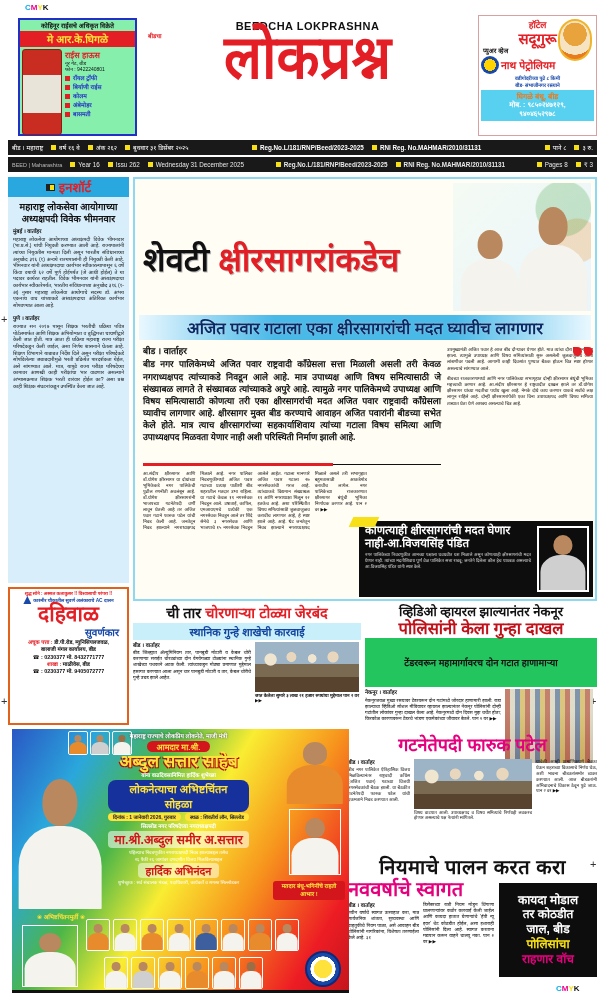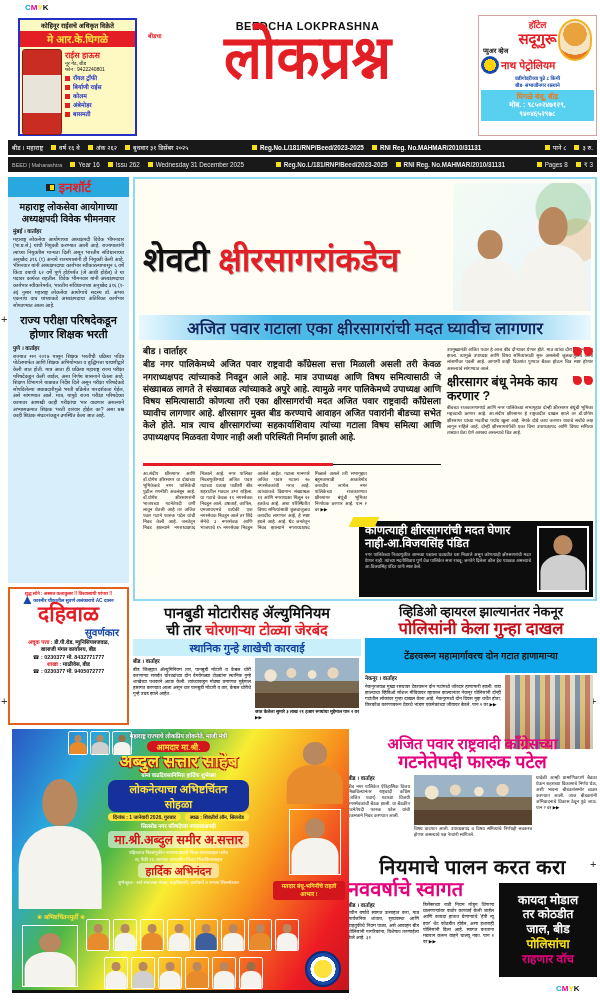--- a/index.html
+++ b/index.html
@@ -33,21 +33,21 @@
       radial-gradient(circle at 35% 30%, #e8d7bd 0 6%, transparent 7%),
       radial-gradient(circle at 55% 33%, #f0e6d0 0 6%, transparent 7%),
       radial-gradient(circle at 75% 30%, #e8d7bd 0 6%, transparent 7%),
       linear-gradient(180deg,#9db3c6 0 45%,#7a6a52 45% 70%,#58442e 70% 100%);}
 
   .cmyk{font-size:8px;font-weight:bold;letter-spacing:0;}
   .cmyk .c{color:#00aeef}.cmyk .m{color:#ec008c}.cmyk .y{color:#f7e017}.cmyk .k{color:#111}
   .crop{position:absolute;font-size:11px;color:#333;}
 
   
-  .ad-rice{left:18px;top:18px;width:119px;height:118px;border:2px solid #2330c8;background:#fef9c3;font-size:6px;}
+  .ad-rice{left:18px;top:18px;width:119px;height:118px;border:2px solid #2330c8;background:#86efac;font-size:6px;}
   .ad-rice .hdr{font-weight:bold;font-size:6.5px;text-align:center;padding:1px 0;}
   .ad-rice .nm{background:#e31e24;color:#ffe23c;font-weight:bold;font-size:10.5px;text-align:center;padding:1px 0;}
   .ad-rice .row{display:flex;padding:2px;}
   .ad-rice .bag{width:40px;height:86px;flex:none;background:linear-gradient(180deg,#c92c20 0 30%,#e8e4da 30% 75%,#c92c20 75%);
         border:1px solid #8a1d14;border-radius:3px;margin-right:3px;}
   .ad-rice .shop{color:#e31e24;font-weight:bold;font-size:8px;}
   .ad-rice li{list-style:none;color:#2330c8;font-weight:bold;font-size:6px;line-height:1.5;display:flex;align-items:center;}
   .ad-rice ul{margin:2px 0 0;padding:0;}
 
   .mast{left:140px;top:20px;width:335px;height:116px;text-align:center;}
@@ -139,21 +139,21 @@
   .art-crime .strip{margin-top:1px;background:#c9f0fa;color:#1446a0;font-weight:bold;font-size:11px;text-align:center;padding:1px 0;}
   .art-crime .row{display:flex;gap:4px;margin-top:2px;}
   .art-crime .txt{width:118px;font-size:4.7px;}
   .art-crime .imgwrap{width:104px;}
   .art-crime .img{width:104px;height:50px;}
   .art-crime .cap{font-size:4.6px;font-weight:bold;margin-top:1px;line-height:1.25;}
 
   .art-video{left:365px;top:605px;width:232px;height:126px;}
   .art-video .h1{font-weight:bold;font-size:13px;text-align:center;line-height:1.1;}
   .art-video .h2{font-weight:bold;font-size:16.5px;text-align:center;color:#c0111a;line-height:1.1;}
-  .art-video .strip{margin-top:1px;background:#0ea5e9;font-weight:bold;font-size:9.5px;text-align:center;padding:11px 0;}
+  .art-video .strip{margin-top:1px;background:#22c55e;font-weight:bold;font-size:9.5px;text-align:center;padding:18px 0;}
   .art-video .row{display:flex;gap:4px;margin-top:2px;}
   .art-video .txt{width:136px;font-size:4.7px;}
   .art-video .img{width:88px;height:74px;flex:none;}
 
   
   .art-patel{left:348px;top:736px;width:249px;height:117px;}
   .art-patel .h1{color:#e5007e;font-weight:bold;font-size:15px;text-align:center;line-height:1.1;}
   .art-patel .h2{color:#e5007e;font-weight:bold;font-size:18px;text-align:center;line-height:1.1;}
   .art-patel .row{display:flex;gap:4px;margin-top:3px;}
   .art-patel .c1{width:62px;font-size:4.5px;}
@@ -352,21 +352,20 @@
     <div class="sb-head">
       <span class="ic"></span>
       <span class="t">इनशॉर्ट</span>
     </div>
     <div class="sb-art">
       <div class="ttl ttl1">महाराष्ट्र लोकसेवा आयोगाच्या अध्यक्षपदी विवेक भीमनवार</div>
       <div class="dateline">मुंबई । वार्ताहर</div>
       <div class="tiny jtext">महाराष्ट्र लोकसेवा आयोगाच्या अध्यक्षपदी विवेक भीमनवार (भा.प्र.से.) यांची नियुक्ती करण्यात आली आहे. राज्यपालांनी त्यांच्या नियुक्तीस मान्यता दिली असून भारतीय संविधानाच्या अनुच्छेद ३१६ (१) अन्वये राज्यपालांनी ही नियुक्ती केली आहे. भीमनवार यांनी अध्यक्षपदाचा कार्यभार स्वीकारल्यापासून ६ वर्षे किंवा वयाची ६२ वर्षे पूर्ण होईपर्यंत (जे आधी होईल) ते या पदावर कार्यरत राहतील. विवेक भीमनवार यांनी अध्यक्षपदाचा कार्यभार स्वीकारेपर्यंत, भारतीय संविधानाच्या अनुच्छेद ३१६ (१-अ) नुसार महाराष्ट्र लोकसेवा आयोगाचे सदस्य डॉ. अभय एकनाथ वाघ यांच्याकडे अध्यक्षपदाचा अतिरिक्त कार्यभार सोपवण्यात आला आहे.</div>
     </div>
     <div class="sb-art">
-      <div class="ttl ttl2">राज्य परीक्षा परिषदेकडून होणार शिक्षक भरती</div>
       <div class="dateline">पुणे । वार्ताहर</div>
       <div class="tiny jtext">राज्यात सन २०१७ पासून शिक्षक भरतीची प्रक्रिया पवित्र पोर्टलमार्फत आणि शिक्षक अभियोग्यता व बुद्धिमत्ता चाचणीद्वारे केली जात होती. मात्र आता ही प्रक्रिया महाराष्ट्र राज्य परीक्षा परिषदेकडून केली जाईल, असा निर्णय शासनाने घेतला आहे. शिक्षण विभागाने याबाबत निर्देश दिले असून परीक्षा परिषदेकडे सोपविलेल्या जबाबदारीमुळे भरती प्रक्रियेत पारदर्शकता येईल, असे सांगण्यात आले. मात्र, यापुढे राज्य परीक्षा परिषदेच्या कामावर आणखी काही परीक्षांचा भार वाढणार असल्याने अभ्यासक्रमात शिक्षक भरती वारंवार होईल का? असा प्रश्न काही शिक्षक संघटनांकडून उपस्थित केला जात आहे.</div>
     </div>
   </div>
 
   <div class="abs ad-dahiwal">
     <div class="t1">शुद्ध सोने : अस्सल कलाकुसर !! विश्वासाची परंपरा !!</div>
     <div class="t2">
         <span class="logo"></span>
         <span>काश्मीर चौकातील सुवर्ण अलंकाराचे AC दालन</span>
@@ -399,38 +398,30 @@
       <span>आ.संदीप क्षीरसागर आणि डॉ.योगेश क्षीरसागर या दोघांच्या भूमिकेकडे नगर पालिकेची पुढील रणनीती अवलंबून आहे. डॉ.योगेश क्षीरसागरांनी भाजपच्या गटनेतेपदी वर्णी लावून घेतली आहे तर अजित पवार गटाने फारुक पटेल यांची निवड केली आहे. जनतेतून निवड झाल्याने नगराध्यक्षपद मिळाले आहे.</span> <span>नगर पालिका निवडणुकीमध्ये अजित पवार गटाच्या प्रत्यक्ष पाठीशी बीड शहरातील मतदार उभा राहिला. या गटाचे केवळ ११ नगरसेवक निवडून आले. उषाताई, कापिल, एमआयएमचे प्रत्येकी एक नगरसेवक निवडून आले तर शिंदे सेनेचे ३ नगरसेवक आणि भाजपाचे १५ नगरसेवक निवडून आलेले आहेत.</span> <span>गटाला मानणारे अजित पवार गटाला २७ नगरसेवकांची गरज आहे. त्यांच्याकडे विद्यमान संख्याबळ ११ आणि नगराध्यक्षा मिळून १२ इतकेच आहे. अशा परिस्थितीत विषय समित्यांसाठी जुळवाजुळव करावीच लागणार आहे, हे स्पष्ट झाले आहे.</span> <span>आहे. थेट जनतेतून निवड झाल्याने नगराध्यक्षपद मिळाले असले तरी सभागृहात बहुमतासाठी आकडेमोड करावीच लागेल. नगर पालिकेच्या राजकारणात क्षीरसागर बंधूंची भूमिका निर्णायक ठरणार आहे.  पान २ वर ▶▶</span>
     </div>
     <div class="quotes">
       <div class="q-head">
         <span class="qmark">
             <i></i>
             <i></i>
           </span>
       </div>
       <div class="q-body">उपमुख्यमंत्री अजित पवार हे आज बीड दौऱ्यावर येणार होते. मात्र त्यांचा दौरा अचानक रद्द झाला. त्यामुळे उपाध्यक्ष आणि विषय समित्यांसाठी सुरू असलेली जुळवाजुळव आता लांबणीवर पडली आहे. आगामी काही दिवसांत पुण्यात बैठक होऊन चित्र स्पष्ट होणार असल्याचे सांगण्यात आले.</div>
-      <div class="q-head">
-        <span>क्षीरसागर बंधू नेमके काय करणार ?</span>
-        <span class="qmark">
-            <i></i>
-            <i></i>
-          </span>
-      </div>
       <div class="q-body">बीडच्या राजकारणामध्ये आणि नगर पालिकेच्या सभागृहात दोन्ही क्षीरसागर बंधूंची भूमिका महत्त्वाची ठरणार आहे. आ.संदीप क्षीरसागर हे राष्ट्रवादीत दाखल झाले तर डॉ.योगेश क्षीरसागर यांच्या मदतीचा पर्याय खुला आहे. नेमके दोघे काय करणार याकडे सर्वांचे लक्ष लागून राहिले आहे. दोन्ही क्षीरसागरांपैकी एका विना उपाध्यक्षपद आणि विषय समित्या ताब्यात घेता येणे अशक्य असल्याचे चित्र आहे.</div>
     </div>
     <div class="pandit">
       <div class="pt">कोणत्याही क्षीरसागरांची मदत घेणार नाही-आ.विजयसिंह पंडित</div>
       <div class="pb">नगर पालिकेच्या निवडणुकीत आमच्या पक्षाला घवघवीत यश मिळाले असून कोणत्याही क्षीरसागरांची मदत घेणार नाही. त्यांच्या मदतीशिवाय पूर्ण वेळ पालिकेत सत्ता राबवू; जनतेने दिलेला कौल हेच पाठबळ असल्याचे आ.विजयसिंह पंडित यांनी स्पष्ट केले.</div>
       <div class="pimg ph grey"></div>
     </div>
   </div>
 
   <div class="abs art-crime">
-    <div class="h">पानबुडी मोटारीसह ॲल्युमिनियम</div>
     <div class="h"><span>ची तार </span><span class="red">चोरणाऱ्या टोळ्या जेरबंद</span></div>
     <div class="strip">स्थानिक गुन्हे शाखेची कारवाई</div>
     <div class="row">
       <div class="txt jtext">
         <span class="dateline" style="display:block;">बीड । वार्ताहर</span>
         <span>बीड जिल्ह्यात ॲल्युमिनियम तार, पानबुडी मोटारी व केबल चोरी करणाऱ्या सराईत चोरट्यांच्या दोन वेगवेगळ्या टोळ्यांना स्थानिक गुन्हे शाखेच्या पथकाने अटक केली. त्यांच्याकडून मोठ्या प्रमाणात मुद्देमाल हस्तगत करण्यात आला असून चार पानबुडी मोटारी व तार, केबल चोरीचे गुन्हे उघड झाले आहेत.</span>
       </div>
       <div class="imgwrap">
         <div class="img photo-meeting"></div>
         <div class="cap">जप्त केलेला सुमारे ३ लाख २१ हजार रुपयांचा मुद्देमाल   पान २ वर ▶▶</div>
@@ -445,21 +436,20 @@
     <div class="row">
       <div class="txt jtext">
         <span class="dateline" style="display:block;">नेकनूर । वार्ताहर</span>
         <span>नेकनूरजवळ मुख्य रस्त्यावर टेंडरवरून दोन गटांमध्ये जोरदार हाणामारी झाली. राडा झाल्याचा व्हिडिओ सोशल मीडियावर व्हायरल झाल्यानंतर नेकनूर पोलिसांनी दोन्ही गटांतील लोकांवर गुन्हा दाखल केला आहे. नेकनूरमध्ये दोन दिवस मुद्दा चर्चेत होता; किरकोळ कारणावरून टेंडरचे भांडण एकमेकांच्या जीवावर बेतले.  पान २ वर ▶▶</span>
       </div>
       <div class="img photo-crowd"></div>
     </div>
   </div>
 
   <div class="abs art-patel">
-    <div class="h1">अजित पवार राष्ट्रवादी काँग्रेसच्या</div>
     <div class="h2">गटनेतेपदी फारुक पटेल</div>
     <div class="row">
       <div class="c1 jtext">
         <span class="dateline" style="display:block;">बीड । वार्ताहर</span>
         <span>बीड नगर पालिकेत ऐतिहासिक विजय मिळविल्यानंतर राष्ट्रवादी काँग्रेस (अजित पवार) गटाच्या विजयी नगरसेवकांची बैठक झाली. या बैठकीत गटनेतेपदी फारुक पटेल यांची एकमताने निवड करण्यात आली.</span>
       </div>
       <div class="mid">
         <div class="img photo-meeting"></div>
         <div class="cap jtext">विषय वाटपात आली. उपाध्यक्षपद व विषय समित्यांचे निर्णयही लवकरच होणार असल्याचे पक्ष नेत्यांनी सांगितले.</div>
       </div>

